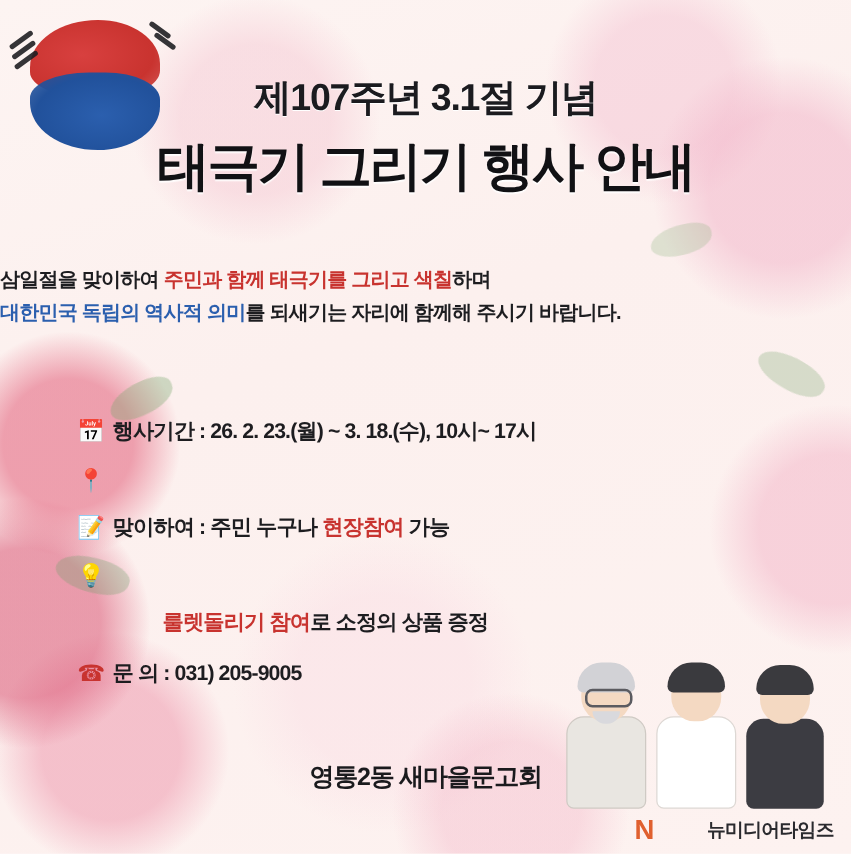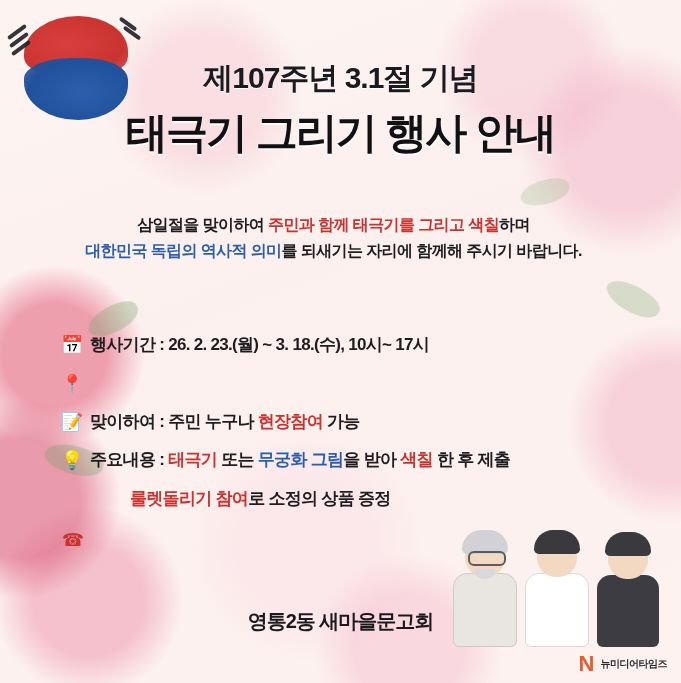--- a/index.html
+++ b/index.html
@@ -47,21 +47,21 @@
     font-size:30px;font-weight:bold;color:#1b1b1f;letter-spacing:-1px;
     text-shadow:0 1px 0 #fff;
     margin-top:14px;
   }
   .title-2{
     margin-top:6px;
     font-size:42px;font-weight:bold;color:#111114;letter-spacing:-2px;
     text-shadow:0 2px 1px rgba(255,255,255,.9);
   }
 
-  .lead{position:absolute;left:0;right:14px;top:212px;text-align:center;line-height:1.65;}
+  .lead{position:absolute;left:0;right:14px;top:212px;line-height:1.65;}
   .lead div{font-size:16px;font-weight:bold;color:#1d1d20;letter-spacing:-0.6px;}
   .hl-red{color:#c8332f;}
   .hl-blue{color:#2b5fae;}
 
   .info{position:absolute;left:56px;top:333px;right:40px;}
   .row{display:flex;align-items:flex-start;margin-bottom:14px;}
   .ico{width:34px;flex:0 0 34px;text-align:center;font-size:18px;line-height:24px;}
   .row-txt{font-size:17px;font-weight:bold;color:#1d1d20;letter-spacing:-0.7px;line-height:1.45;}
   .small{font-size:13px;font-weight:bold;color:#333;}
   .row-sub{margin:6px 0 4px 0;font-size:17px;font-weight:bold;color:#1d1d20;letter-spacing:-0.7px;padding-left:74px;}
@@ -72,21 +72,21 @@
   .chars{position:absolute;right:18px;bottom:36px;width:210px;height:130px;}
   .person{position:absolute;bottom:0;}
   .head{width:40px;height:42px;border-radius:50% 50% 46% 46%;background:#f4d9c2;position:relative;margin:0 auto;}
   .hair{position:absolute;left:-3px;top:-5px;width:46px;height:24px;border-radius:24px 24px 6px 6px;background:#3a3a3e;}
   .body{width:62px;height:72px;border-radius:14px 14px 6px 6px;margin-top:-4px;}
   .glasses{position:absolute;top:16px;left:3px;width:34px;height:11px;border-radius:6px;border:2px solid #5b5b60;}
   .beard{position:absolute;bottom:-2px;left:9px;width:22px;height:10px;border-radius:0 0 10px 10px;background:#d9d9dd;}
 
   .logo{position:absolute;right:14px;bottom:8px;display:flex;align-items:center;gap:6px;}
   .logo-mark{font-size:22px;font-weight:bold;color:#e0602f;line-height:1;}
-  .logo-text{font-size:10px;font-weight:bold;color:#2a2a2e;letter-spacing:-0.5px;}
+  .logo-text{font-size:15px;font-weight:bold;color:#2a2a2e;letter-spacing:-0.5px;margin-left:36px;}
 </style>
 </head>
 <body>
 
 <div class="poster">
 
   <div class="leaf" style="left:86px;top:306px;width:54px;height:26px;transform:rotate(-24deg);"></div>
   <div class="leaf" style="left:44px;top:446px;width:60px;height:28px;transform:rotate(18deg);background:rgba(110,160,105,0.3);"></div>
   <div class="leaf" style="left:604px;top:286px;width:58px;height:26px;transform:rotate(32deg);background:rgba(125,170,115,0.3);"></div>
   <div class="leaf" style="left:520px;top:180px;width:50px;height:24px;transform:rotate(-12deg);background:rgba(130,175,120,0.25);"></div>
@@ -130,31 +130,31 @@
 
     <div class="row">
       <div class="ico">📝</div>
       <div class="row-txt">
         <span>맞이하여 : </span><span>주민 누구나 </span><span class="hl-red">현장참여</span><span> 가능</span>
       </div>
     </div>
 
     <div class="row">
       <div class="ico">💡</div>
-      <div class="row-txt">
-        <span>주요내용 : </span><span class="hl-red">태극기</span><span> 또는 </span><span class="hl-blue">무궁화 그림</span><span>을 받아 </span><span class="hl-red">색칠</span><span> 한 후 제출</span>
-      </div>
     </div>
 
     <div class="row-sub">
       <span class="hl-red">룰렛돌리기 참여</span><span>로 소정의 상품 증정</span>
     </div>
 
     <div class="row" style="margin-top:18px;">
       <div class="ico" style="color:#c8332f;">☎</div>
+      <div class="row-txt">
+        <span>문     의 : </span><span>031) 205-9005</span>
+      </div>
     </div>
 
   </div>
 
   <div class="chars">
     <div class="person" style="left:0;">
       <div class="head">
         <div class="hair" style="background:#d2d2d6;"></div>
         <div class="glasses"></div>
         <div class="beard"></div>

